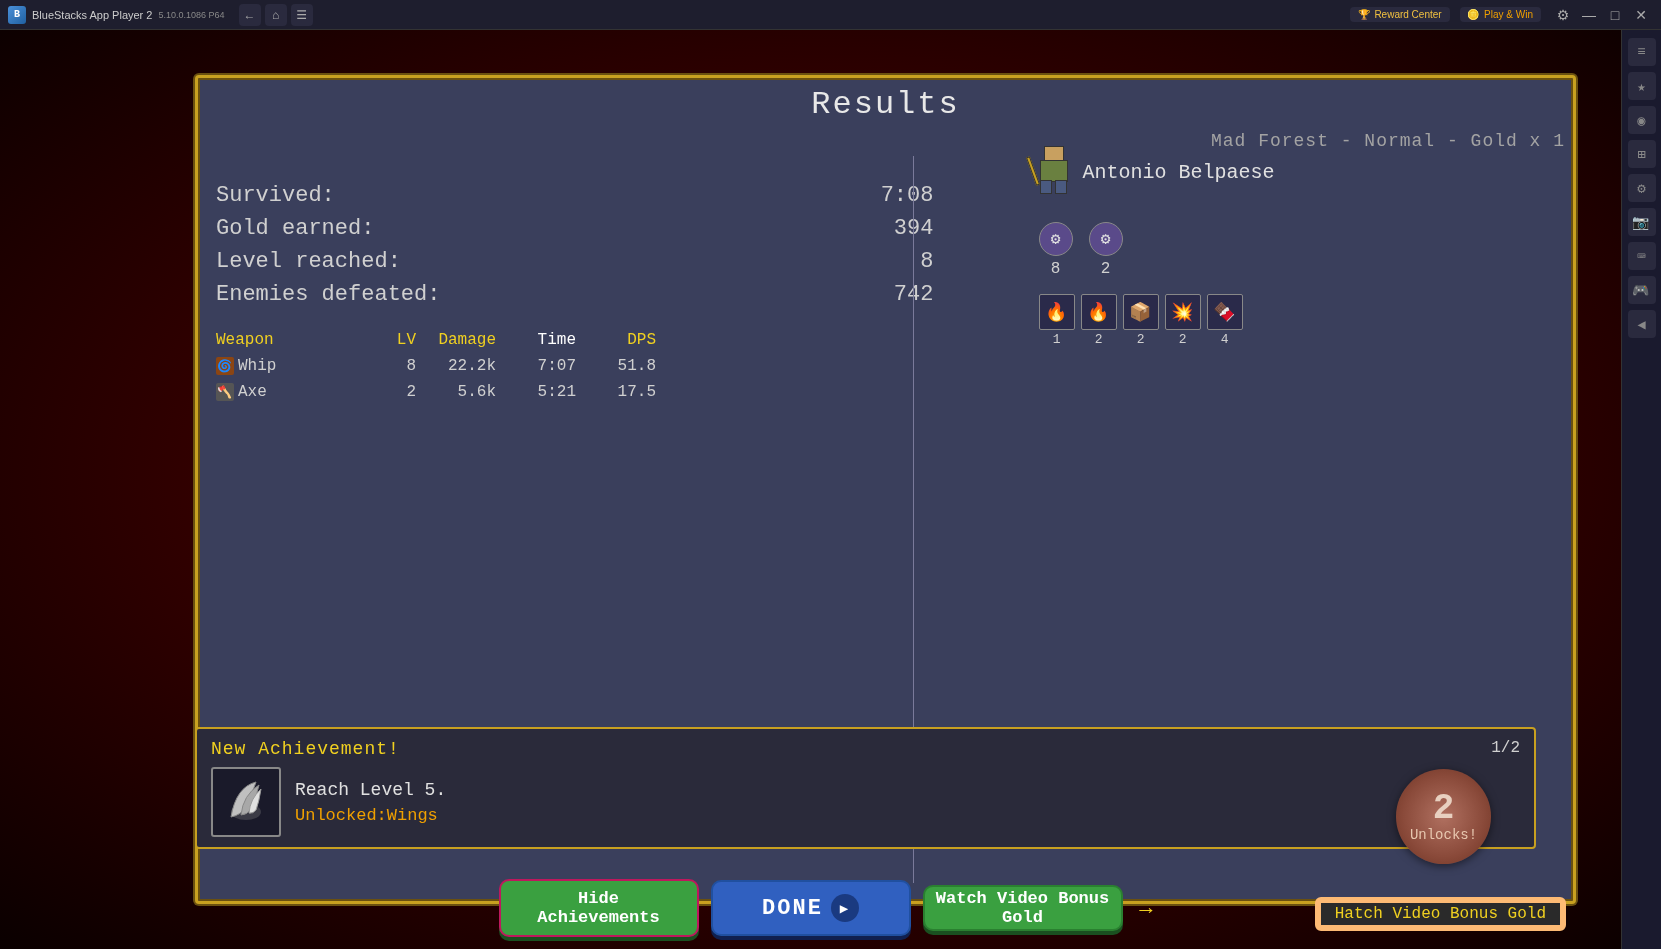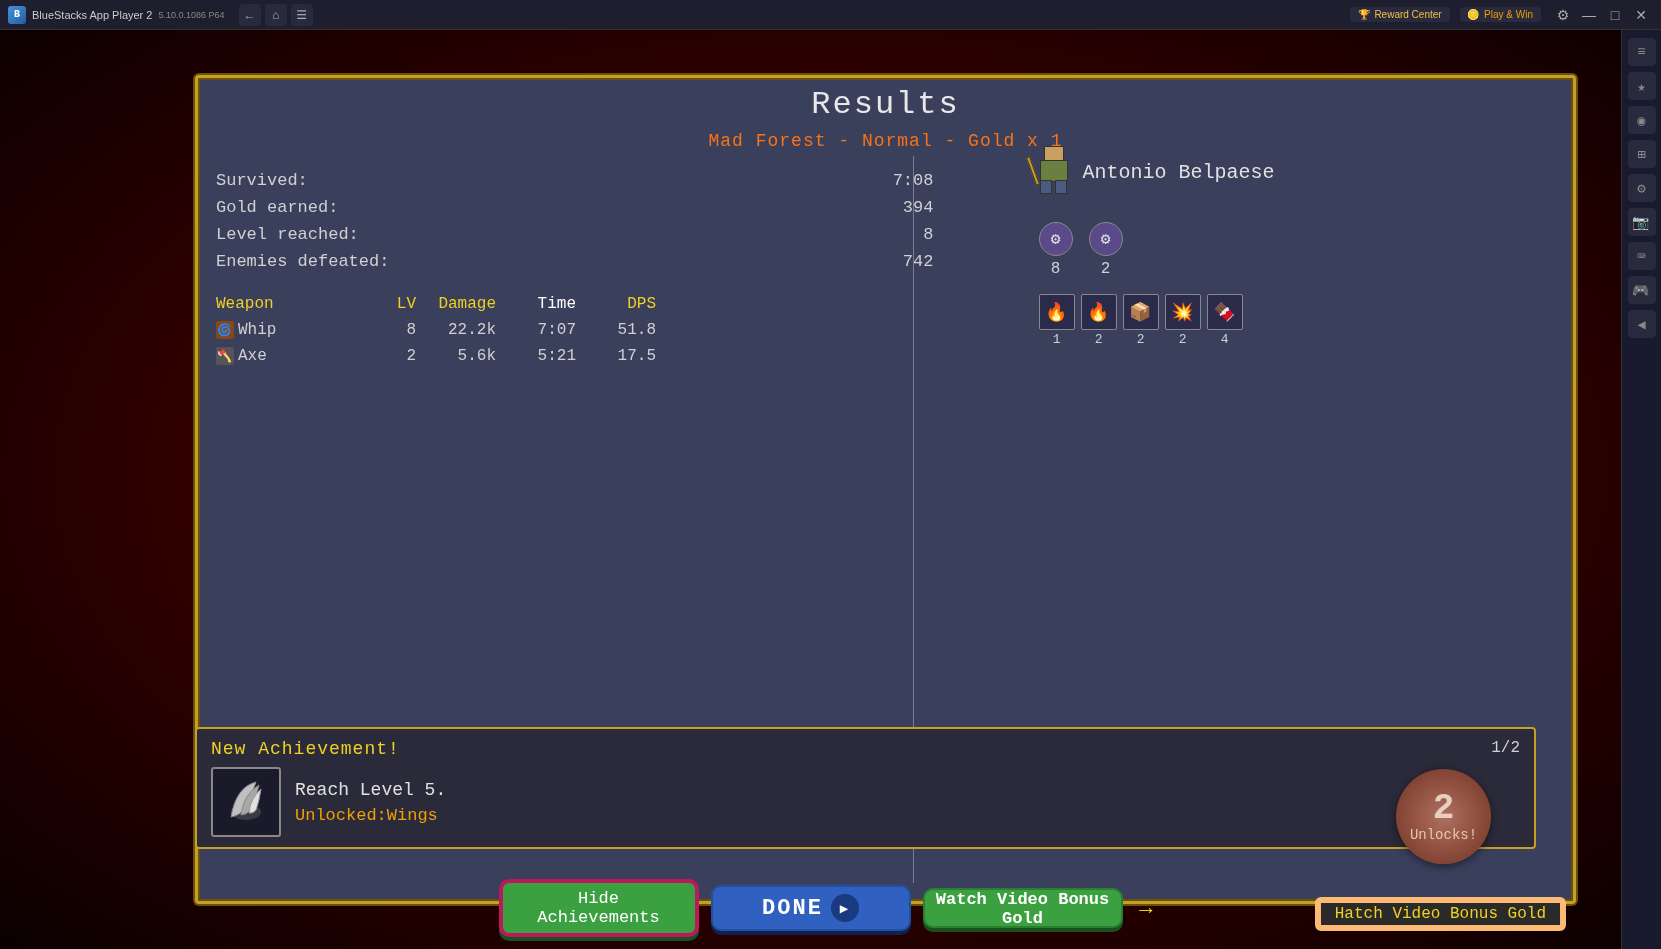--- a/index.html
+++ b/index.html
@@ -149,37 +149,37 @@
     .results-title {
       text-align: center;
       font-size: 32px;
       color: #e8e8e8;
       letter-spacing: 2px;
       margin-bottom: 8px;
       font-weight: normal;
     }
 
     .results-subtitle {
-      text-align: center;
+      text-align: right;
       font-size: 18px;
-      color: #f97316;
+      color: #a3a3a3;
       letter-spacing: 1px;
-      margin-bottom: 16px;
+      margin-bottom: 28px;
     }
 
     .results-left {
       width: 55%;
       float: left;
     }
 
     .stat-row {
       display: flex;
       justify-content: space-between;
       padding: 4px 20px 4px 10px;
-      font-size: 17px;
+      font-size: 22px;
       color: #d0d0d0;
     }
     .stat-row .label { }
     .stat-row .value { }
 
     .weapons-table {
       margin-top: 16px;
       padding-left: 10px;
     }
     .weapons-header {
@@ -326,52 +326,52 @@
     .bottom-buttons {
       position: absolute;
       bottom: 12px;
       left: 50%;
       transform: translateX(-50%);
       display: flex; gap: 12px; align-items: center;
     }
     .btn-hide {
       width: 200px; height: 58px;
       background: #3aa040;
-      border: 4px solid #be185d;
+      border: 2px solid #be185d;
       border-radius: 10px;
       color: white;
       font-size: 17px;
       font-family: 'Courier New', Courier, monospace;
       cursor: pointer;
-      font-weight: normal;
+      font-weight: bold;
       box-shadow: 0 4px 0 #1a5020;
     }
     .btn-done {
-      width: 200px; height: 46px;
+      width: 200px; height: 56px;
       background: #3060c0;
       border: 2px solid #2050a0;
       border-radius: 10px;
       color: white;
       font-size: 22px;
       font-family: 'Courier New', Courier, monospace;
       cursor: pointer;
       font-weight: bold;
       letter-spacing: 2px;
       box-shadow: 0 4px 0 #102050;
       display: flex; align-items: center; justify-content: center; gap: 8px;
     }
     .btn-done-arrow {
       width: 28px; height: 28px;
       background: #1a3a80;
       border-radius: 50%;
       display: flex; align-items: center; justify-content: center;
       font-size: 14px;
     }
     .btn-watch {
-      width: 200px; height: 40px;
+      width: 200px; height: 46px;
       background: #3aa040;
       border: 2px solid #2a8030;
       border-radius: 10px;
       color: white;
       font-size: 17px;
       font-family: 'Courier New', Courier, monospace;
       cursor: pointer;
       font-weight: bold;
       box-shadow: 0 4px 0 #1a5020;
     }

